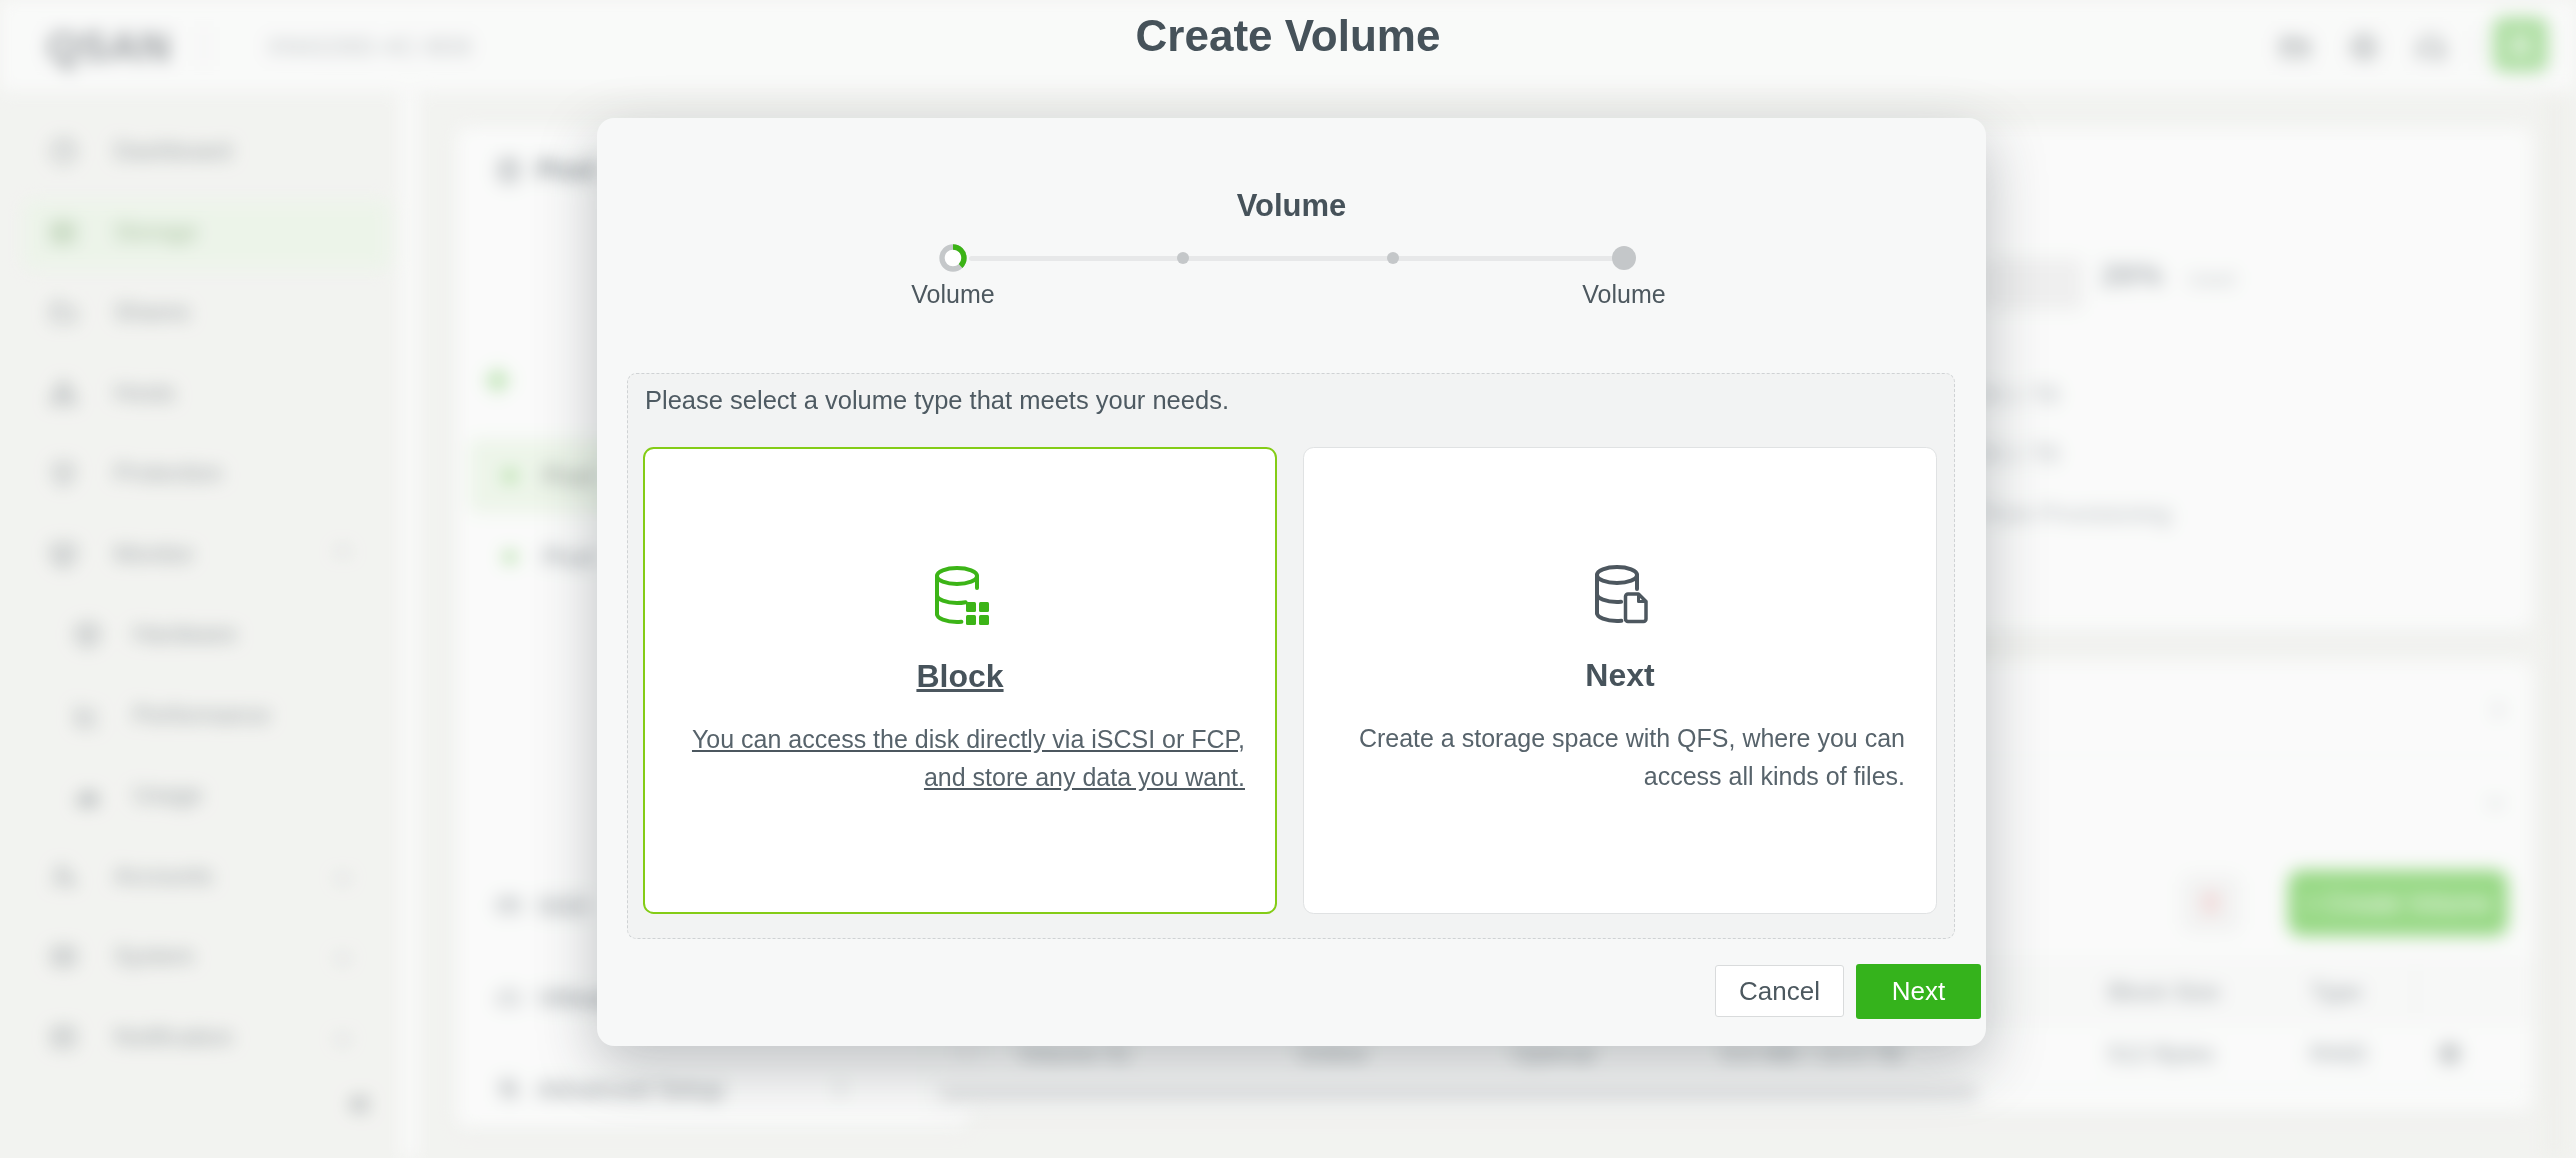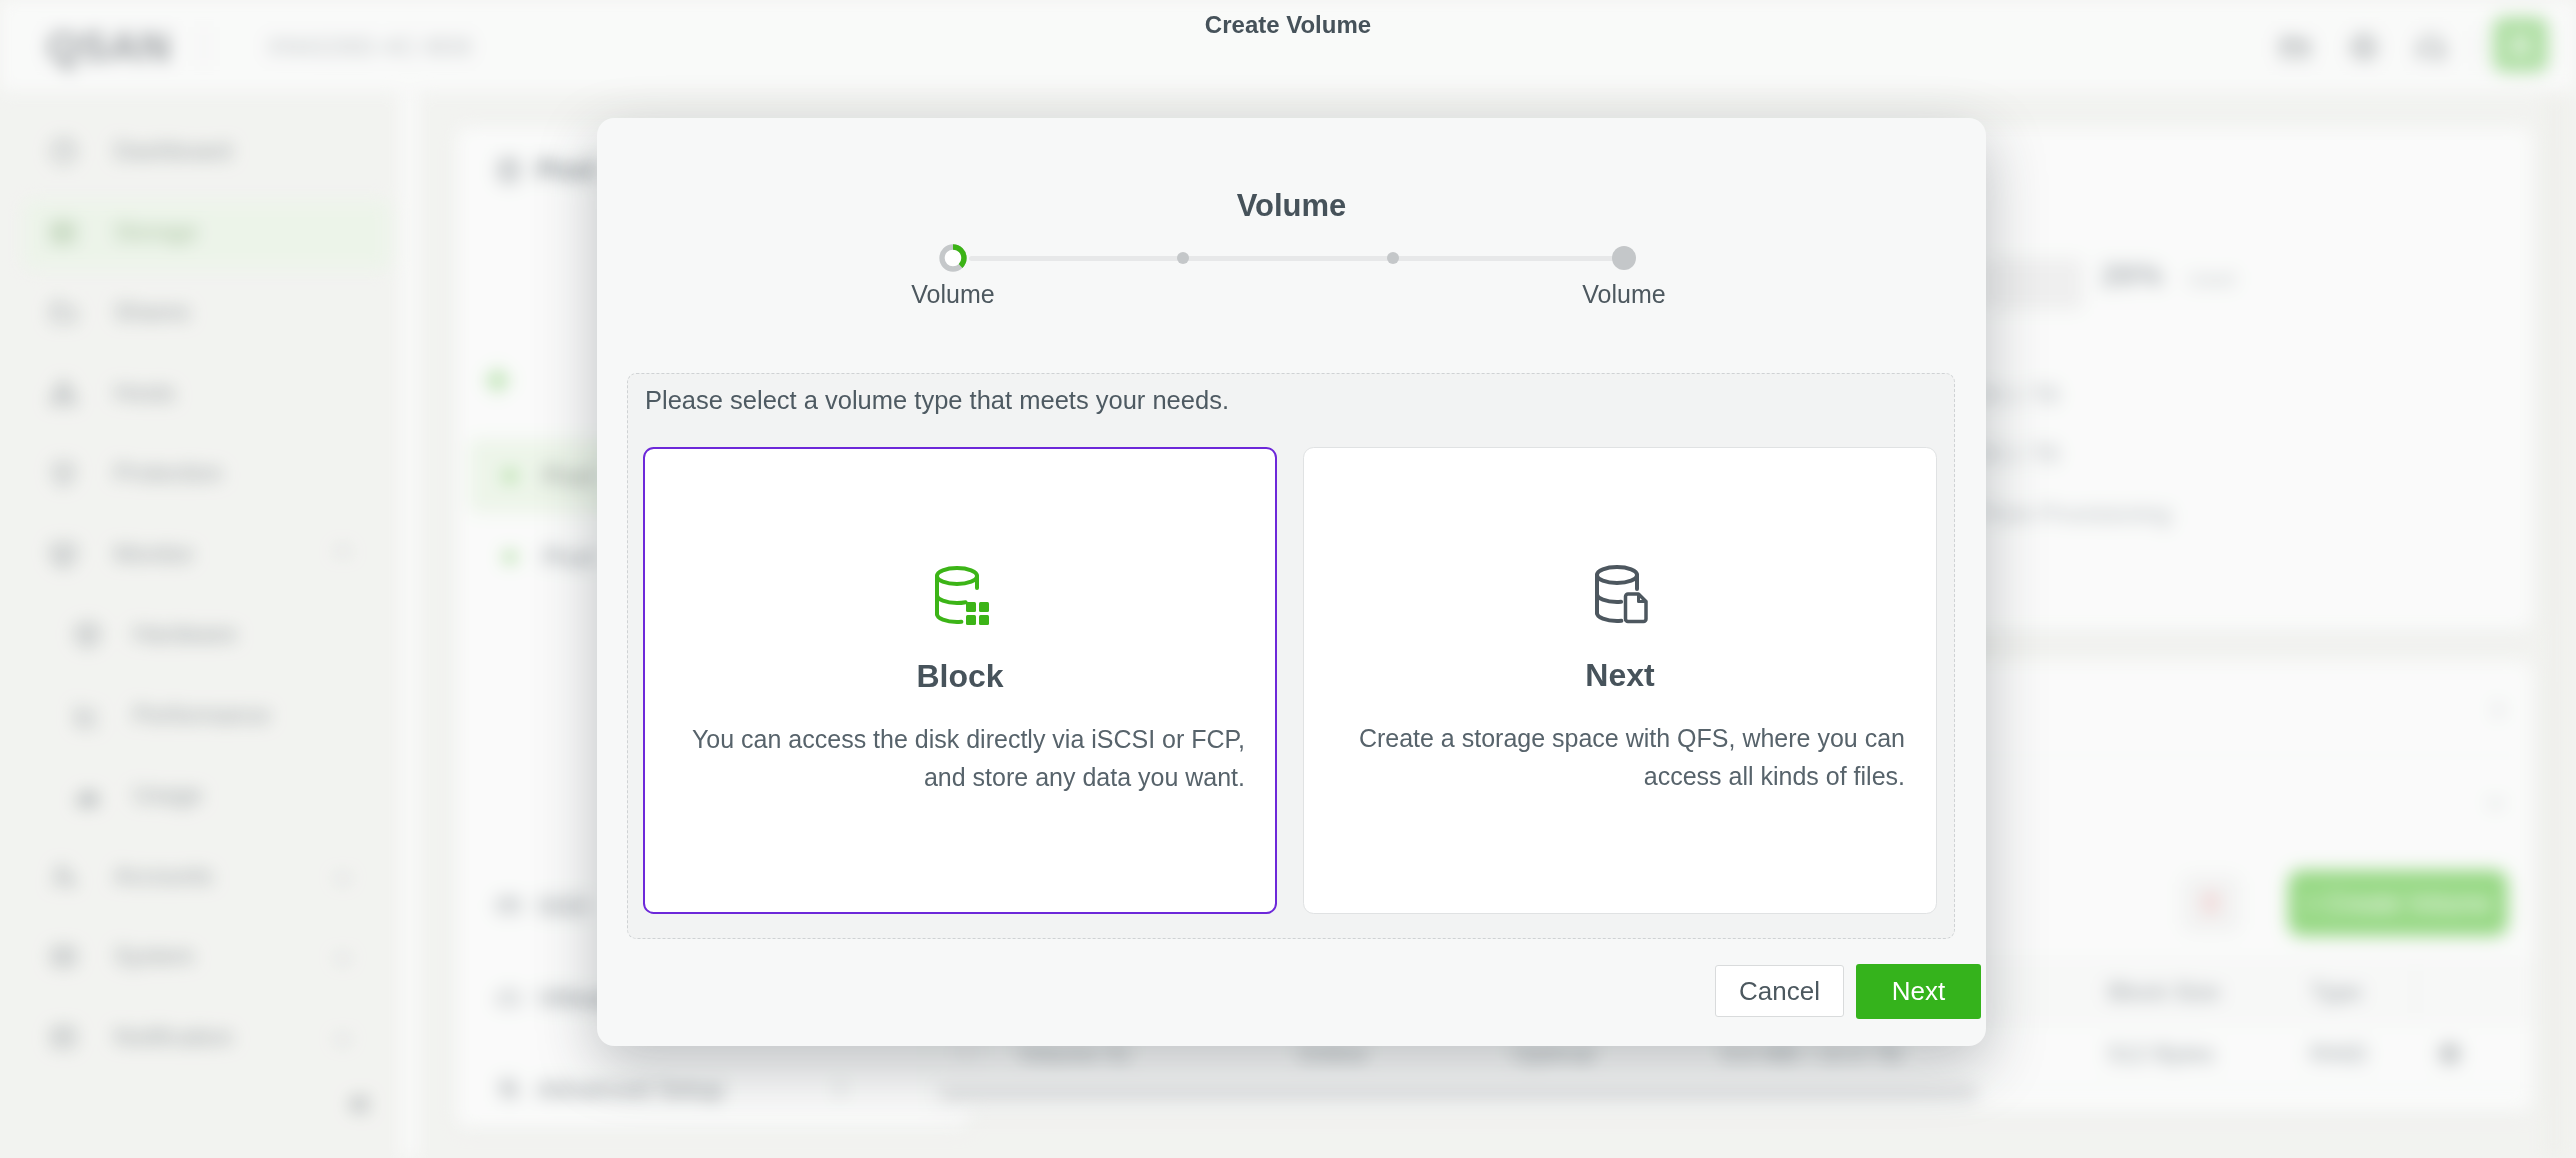--- a/index.html
+++ b/index.html
@@ -41,33 +41,33 @@
   .picon{position:absolute;left:38px;width:29.5px;height:29.5px;color:#6a737a;}
   .plabel{position:absolute;left:81px;white-space:nowrap;}
   .pool-active{position:absolute;left:13.4px;top:312px;width:487px;height:74px;border-radius:8px;background:#e9f5e4;}
   .gdot{position:absolute;left:48px;width:12px;height:12px;border-radius:50%;background:#6cc653;}
   .muted{color:#99a0a6;}
   
   .th{font-size:24px;color:#6c767c;}
   .td{font-size:24px;color:#707a80;white-space:nowrap;}
   .checkbox{width:21.5px;height:21.5px;border:2px solid #c9cccd;border-radius:4.7px;background:#fff;}
   
-  .page-title{left:0;top:10.7px;width:2576px;text-align:center;font-size:24px;font-weight:bold;color:#46525a;}
+  .page-title{left:0;top:10.7px;width:2576px;text-align:center;font-size:44px;font-weight:bold;color:#46525a;}
   .modal{left:597px;top:118px;width:1389px;height:928px;background:#f7f8f8;border-radius:17.4px;
          box-shadow:0 20px 60px rgba(35,45,55,.28);}
   .m-title{left:0;top:70px;width:1389px;text-align:center;font-size:31px;font-weight:bold;color:#46525a;}
   .track{left:372px;top:138px;width:655px;height:5.4px;background:#e7e8e9;border-radius:2.7px;}
   .sdot{width:12px;height:12px;border-radius:50%;background:#c4c7c9;}
   .send{left:1015px;top:128px;width:24px;height:24px;border-radius:50%;background:#c4c7c9;}
   .slabel{top:162px;width:174px;text-align:center;font-size:25px;color:#4d585f;}
   .sect{left:30px;top:255px;width:1328px;height:566px;background:#f2f3f3;border:1.3px dashed #cfd2d4;border-radius:9.4px;}
   .prompt{left:48px;top:268px;font-size:25.5px;color:#4e5a62;}
   .vcard{top:329px;width:634px;height:467px;background:#fff;border-radius:10.7px;
          display:flex;flex-direction:column;align-items:center;padding-top:115px;}
-  .vcard.selected{border:2px solid #6d28d9;}
+  .vcard.selected{border:2px solid #84cc16;text-decoration:underline;}
   .vcard.plain{border:1.3px solid #e0e2e3;}
   .vtitle{margin-top:29.5px;font-size:32px;font-weight:bold;color:#47535b;}
   .vdesc{margin-top:25.5px;font-size:25px;line-height:38px;color:#57636b;text-align:right;width:570px;}
   .btn{display:flex;align-items:center;justify-content:center;border-radius:3px;font-size:26px;cursor:pointer;}
   .btn-cancel{left:1118px;top:847px;width:129px;height:52px;background:#fff;border:1.3px solid #d9dbdc;color:#4c585f;}
   .btn-next{left:1259px;top:846px;width:125px;height:55px;background:#35b31c;color:#fff;}
   svg.icon{display:block;width:100%;height:100%;}
 </style>
 </head>
 <body>

